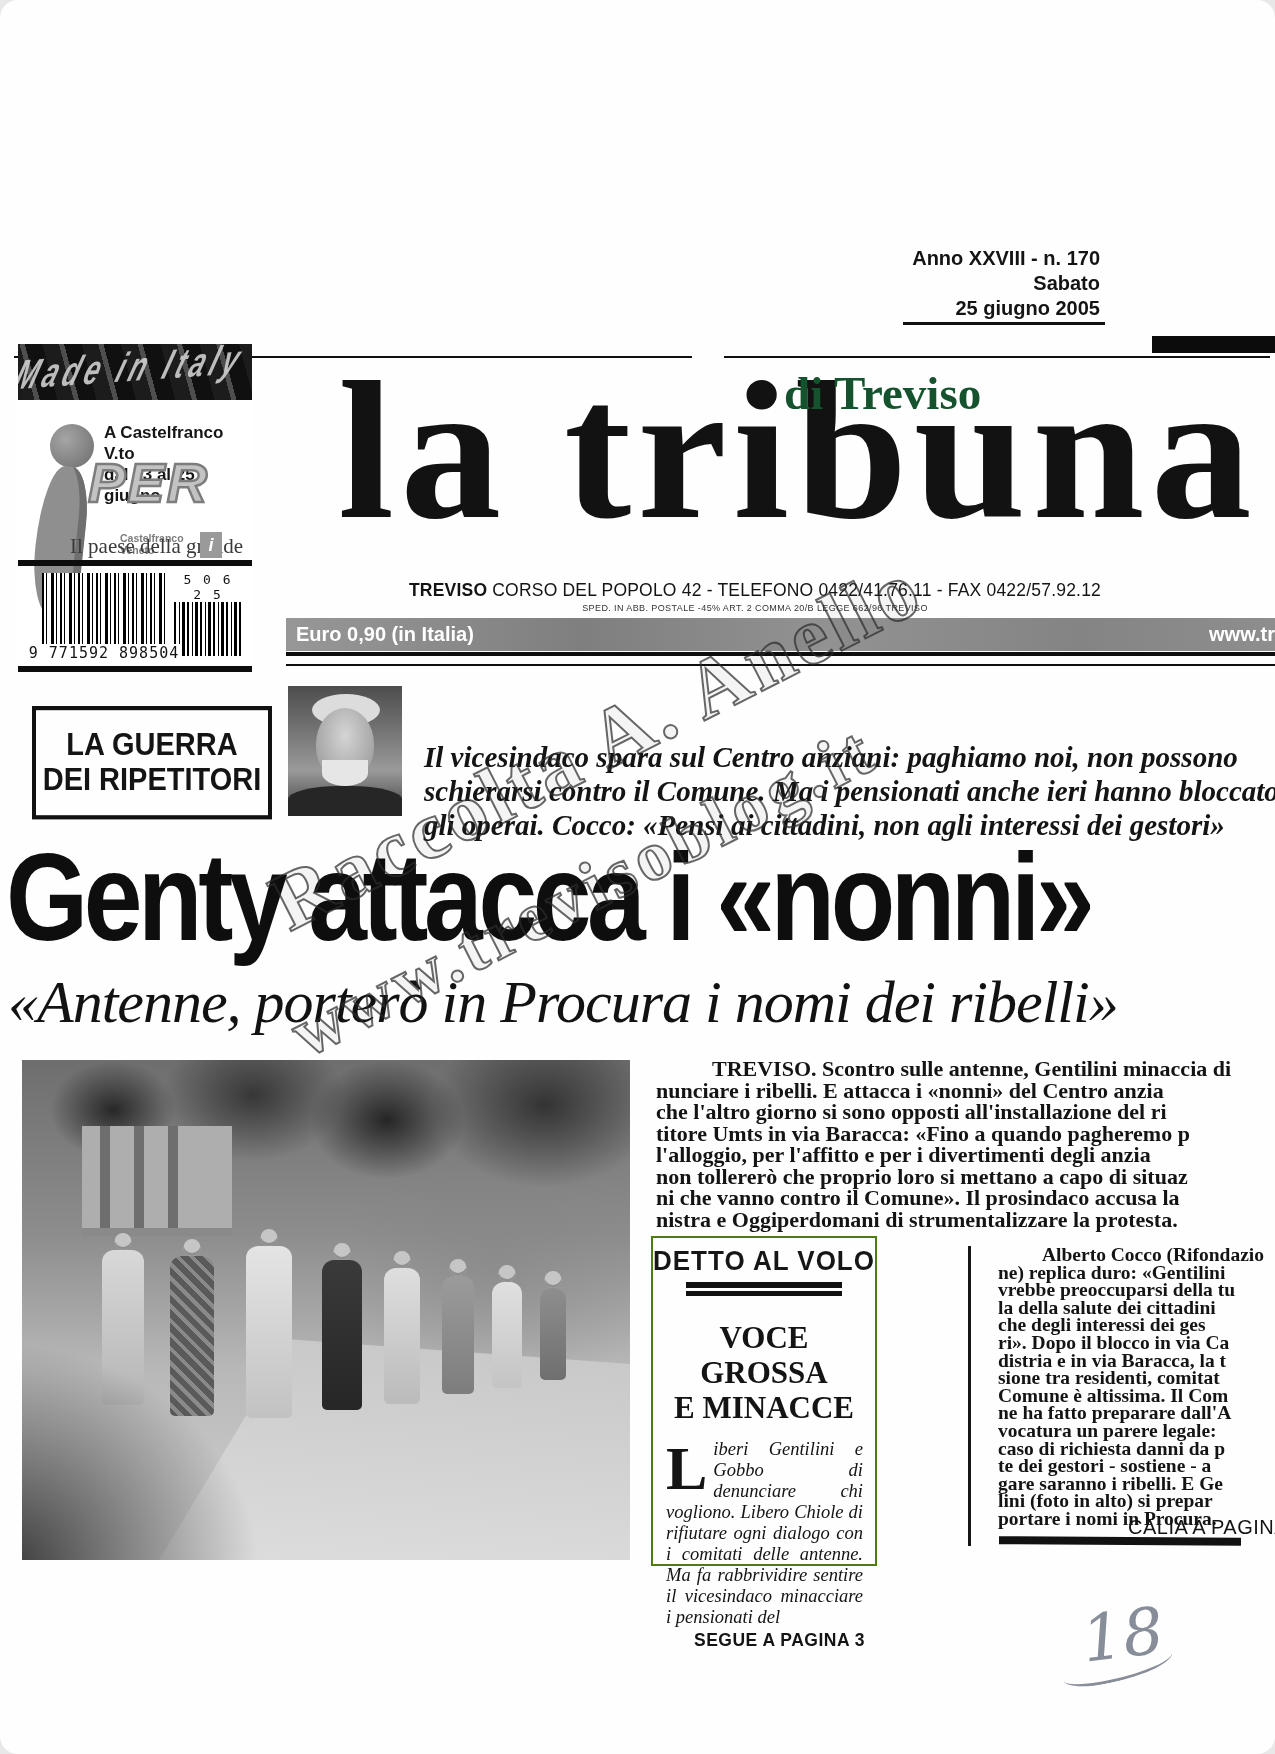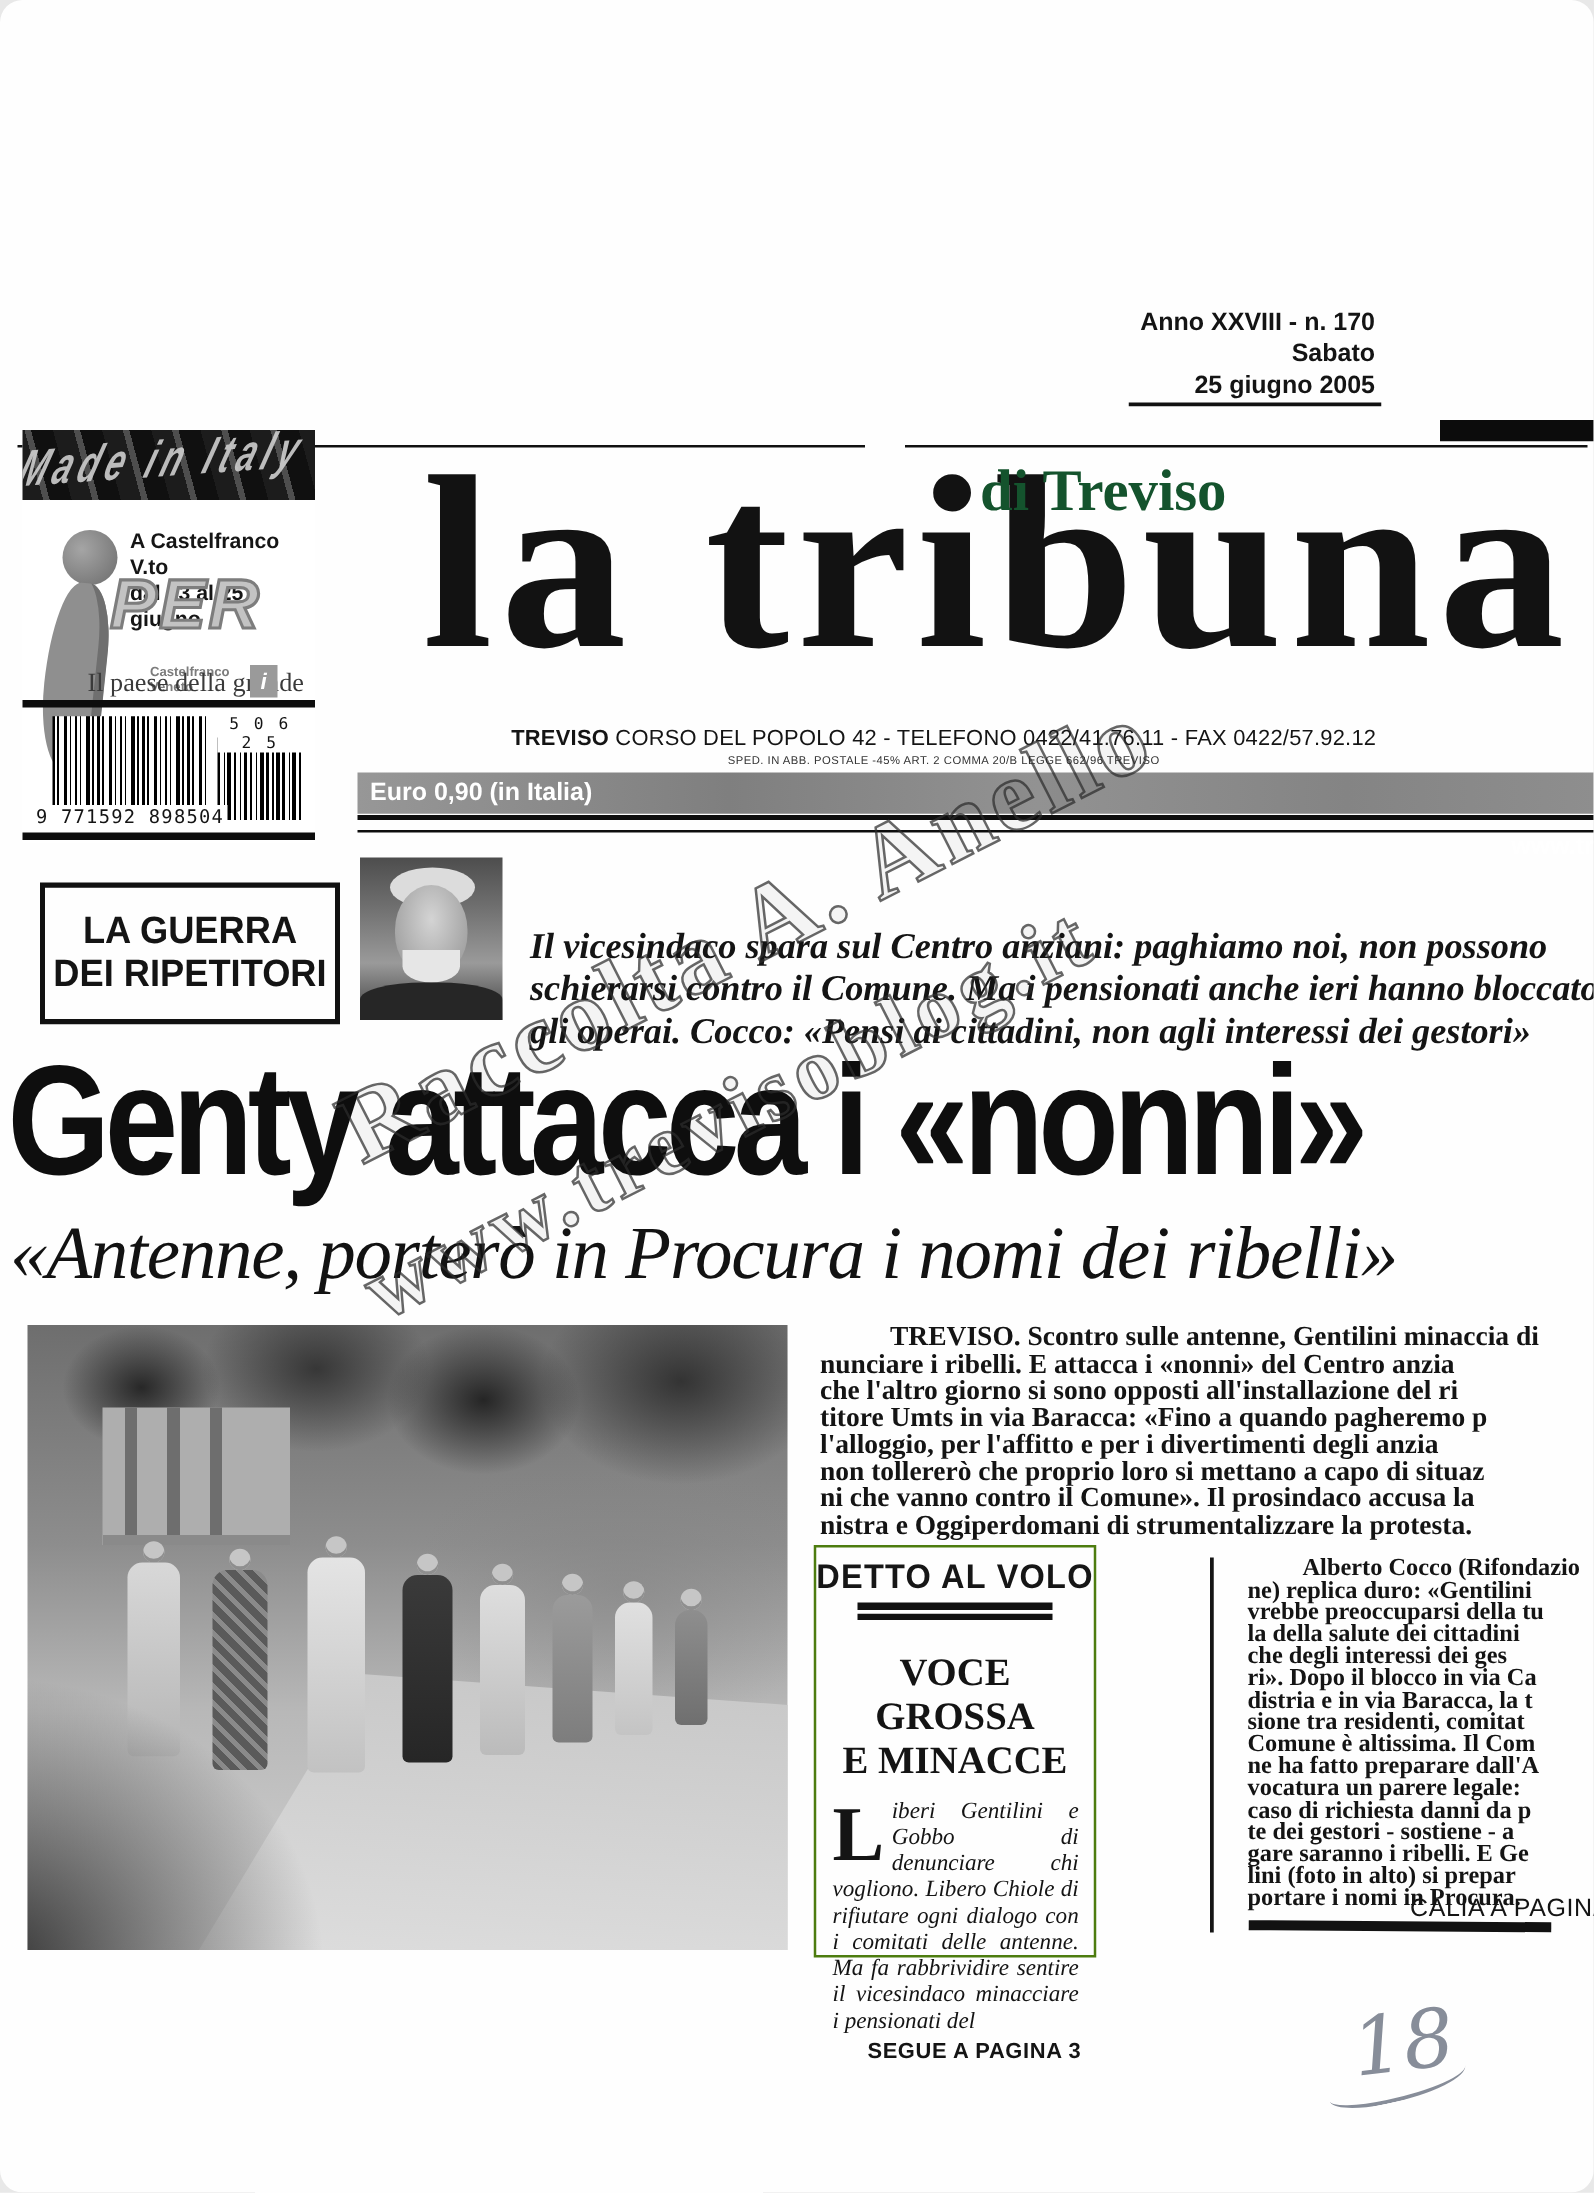--- a/index.html
+++ b/index.html
@@ -21,21 +21,21 @@
     transform:scaleX(1.02);transform-origin:left top;white-space:nowrap;color:#121212;}
   #edition{left:784px;top:366px;font-family:Liberation Serif, serif;
     font-weight:900;font-size:47px;white-space:nowrap;color:#14532d;}
   #address{left:290px;top:580px;width:930px;text-align:center;font-size:17.5px;letter-spacing:.2px;}
   #address b{font-weight:900;}
   #postal{left:290px;top:603px;width:930px;text-align:center;font-size:9px;color:#333;letter-spacing:.4px;}
   #graybar{left:286px;top:618px;width:989px;height:33px;
     background:linear-gradient(90deg,#979797,#7f7f7f 30%,#929292 55%,#848484 80%,#8e8e8e);
     color:#fff;font-weight:bold;font-size:20px;line-height:33px;}
   #graybar .price{position:absolute;left:10px;}
-  #graybar .site{position:absolute;right:0px;margin-top:43px;}
+  #graybar .site{position:absolute;right:0px;}
   #barunder{left:286px;top:652px;width:989px;height:8px;border-top:4px solid #0e0e0e;border-bottom:2px solid #0e0e0e;}
 
   
   #adbox{left:18px;top:344px;width:234px;height:330px;background:#fff;}
   #adbanner{position:absolute;left:0;top:0;width:100%;height:56px;overflow:hidden;
     background:repeating-linear-gradient(75deg,#1c1c1c 0 16px,#4e4e4e 16px 21px,#101010 21px 38px);}
   #adbanner span{display:inline-block;margin:8px 0 0 6px;color:#cfcfcf;font-style:italic;font-weight:900;
     font-size:27px;letter-spacing:5px;transform:skew(-18deg,-4deg) scaleY(1.55);transform-origin:left top;opacity:.9;}
   .iper-head{position:absolute;left:32px;top:80px;width:44px;height:44px;border-radius:50%;
     background:radial-gradient(circle at 35% 35%,#a5a5a5,#777 80%);}

